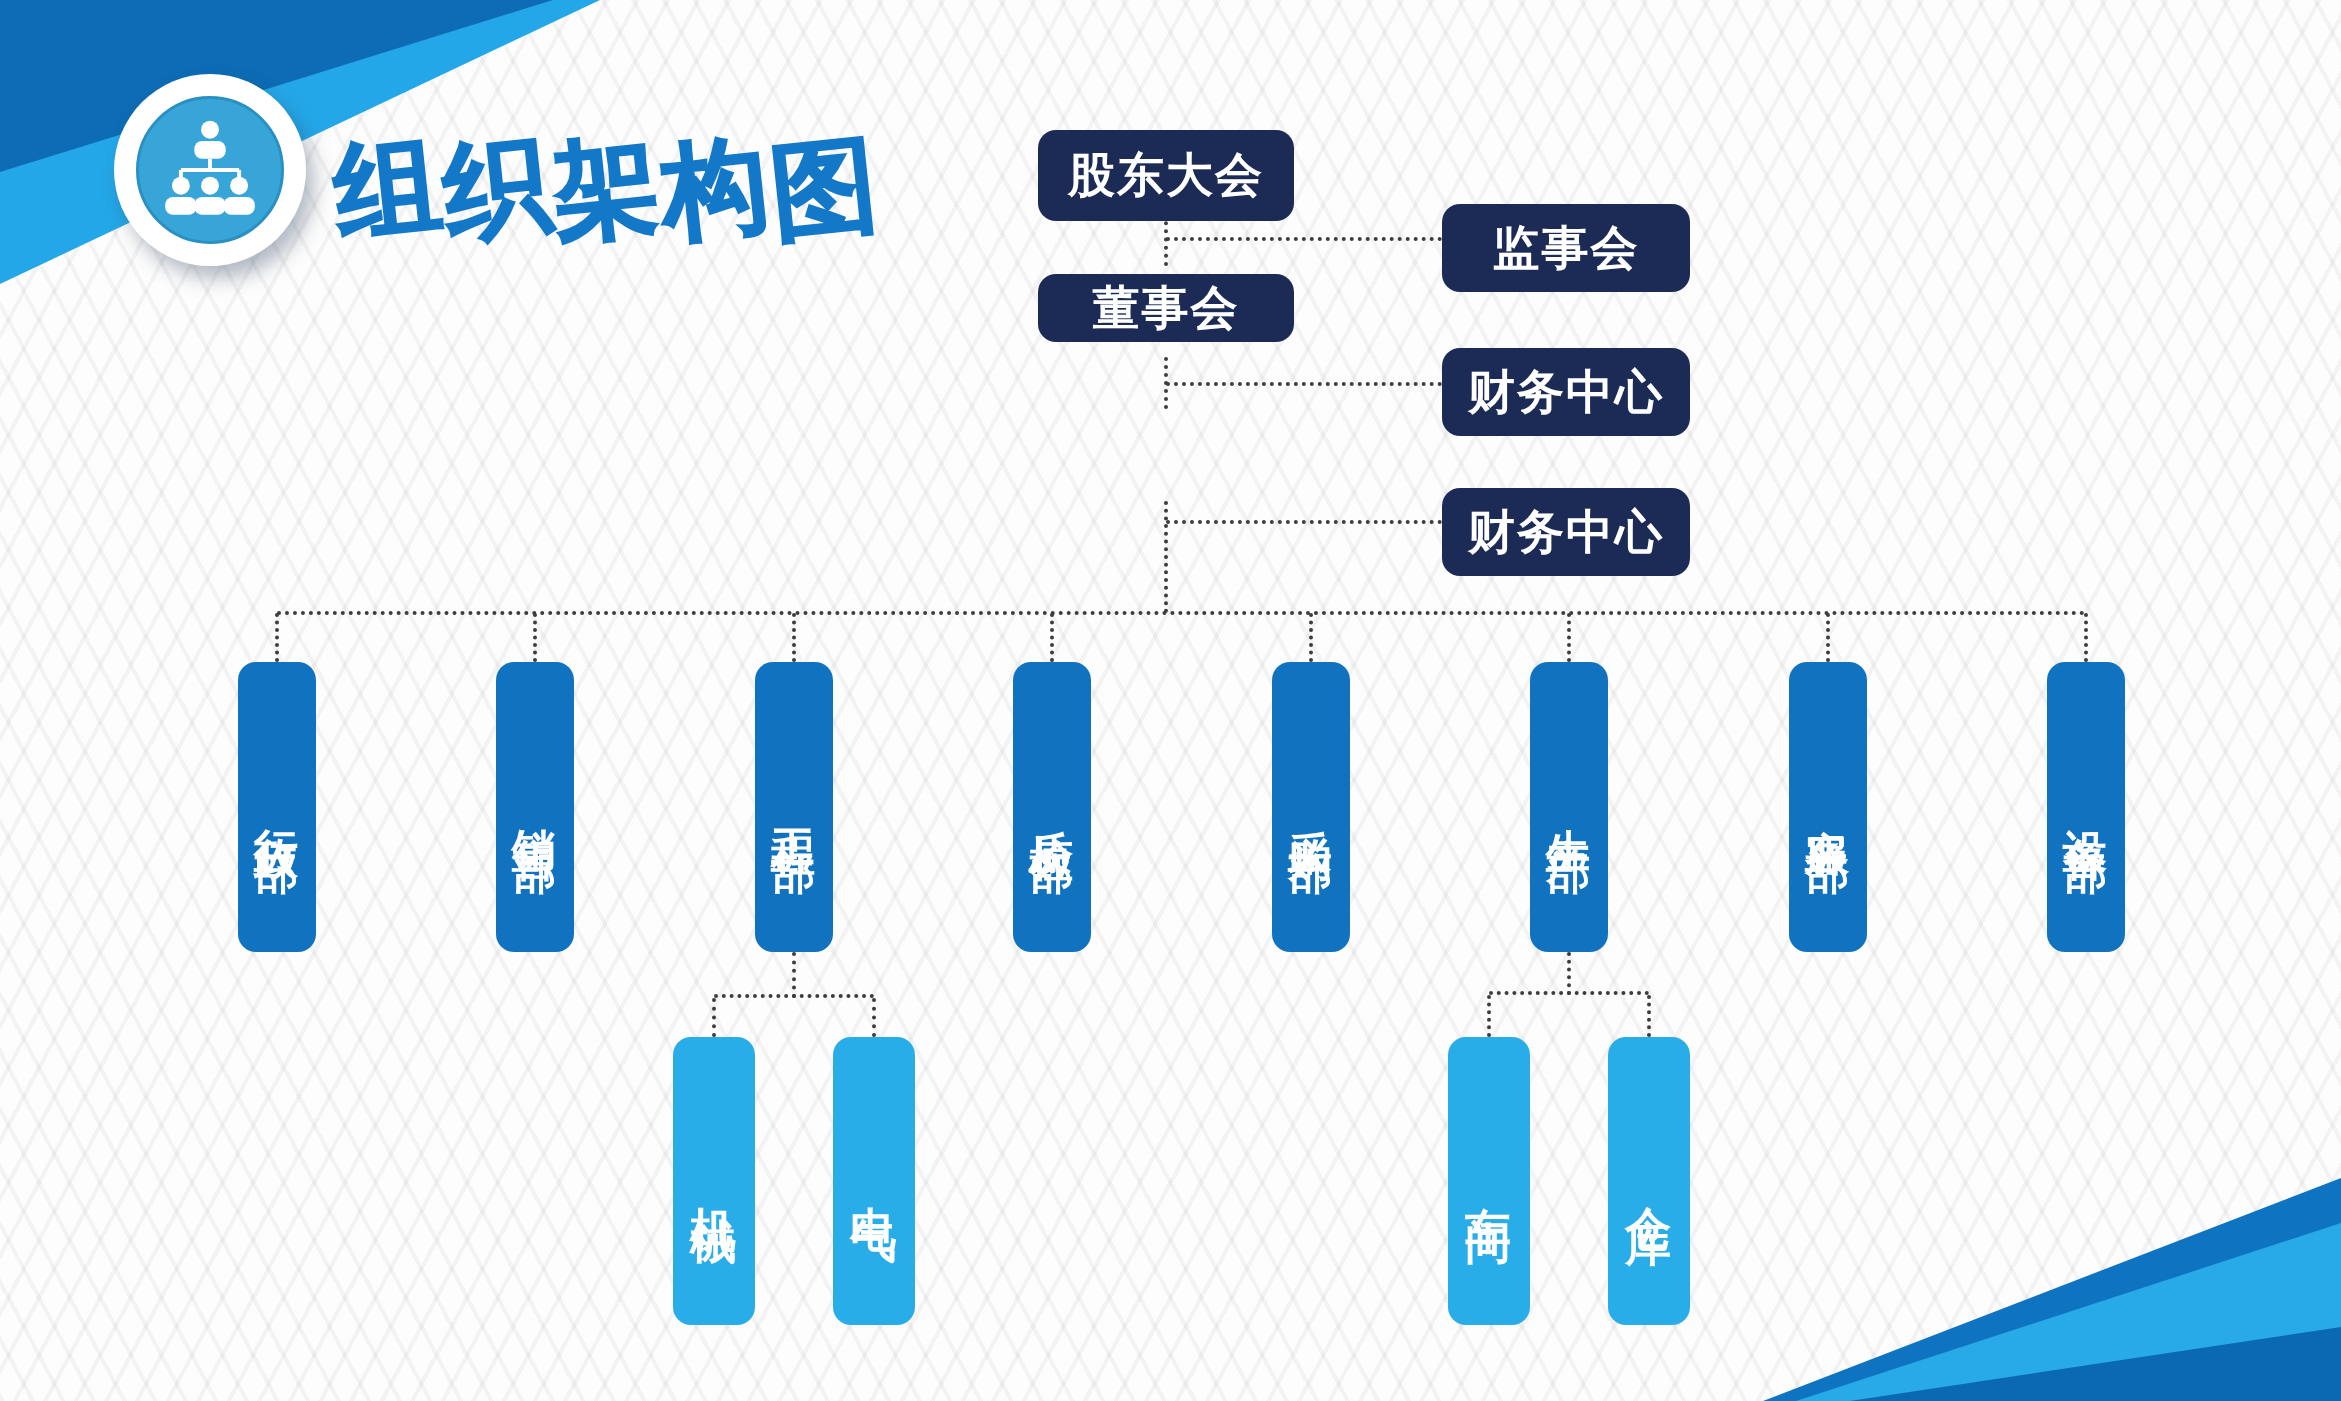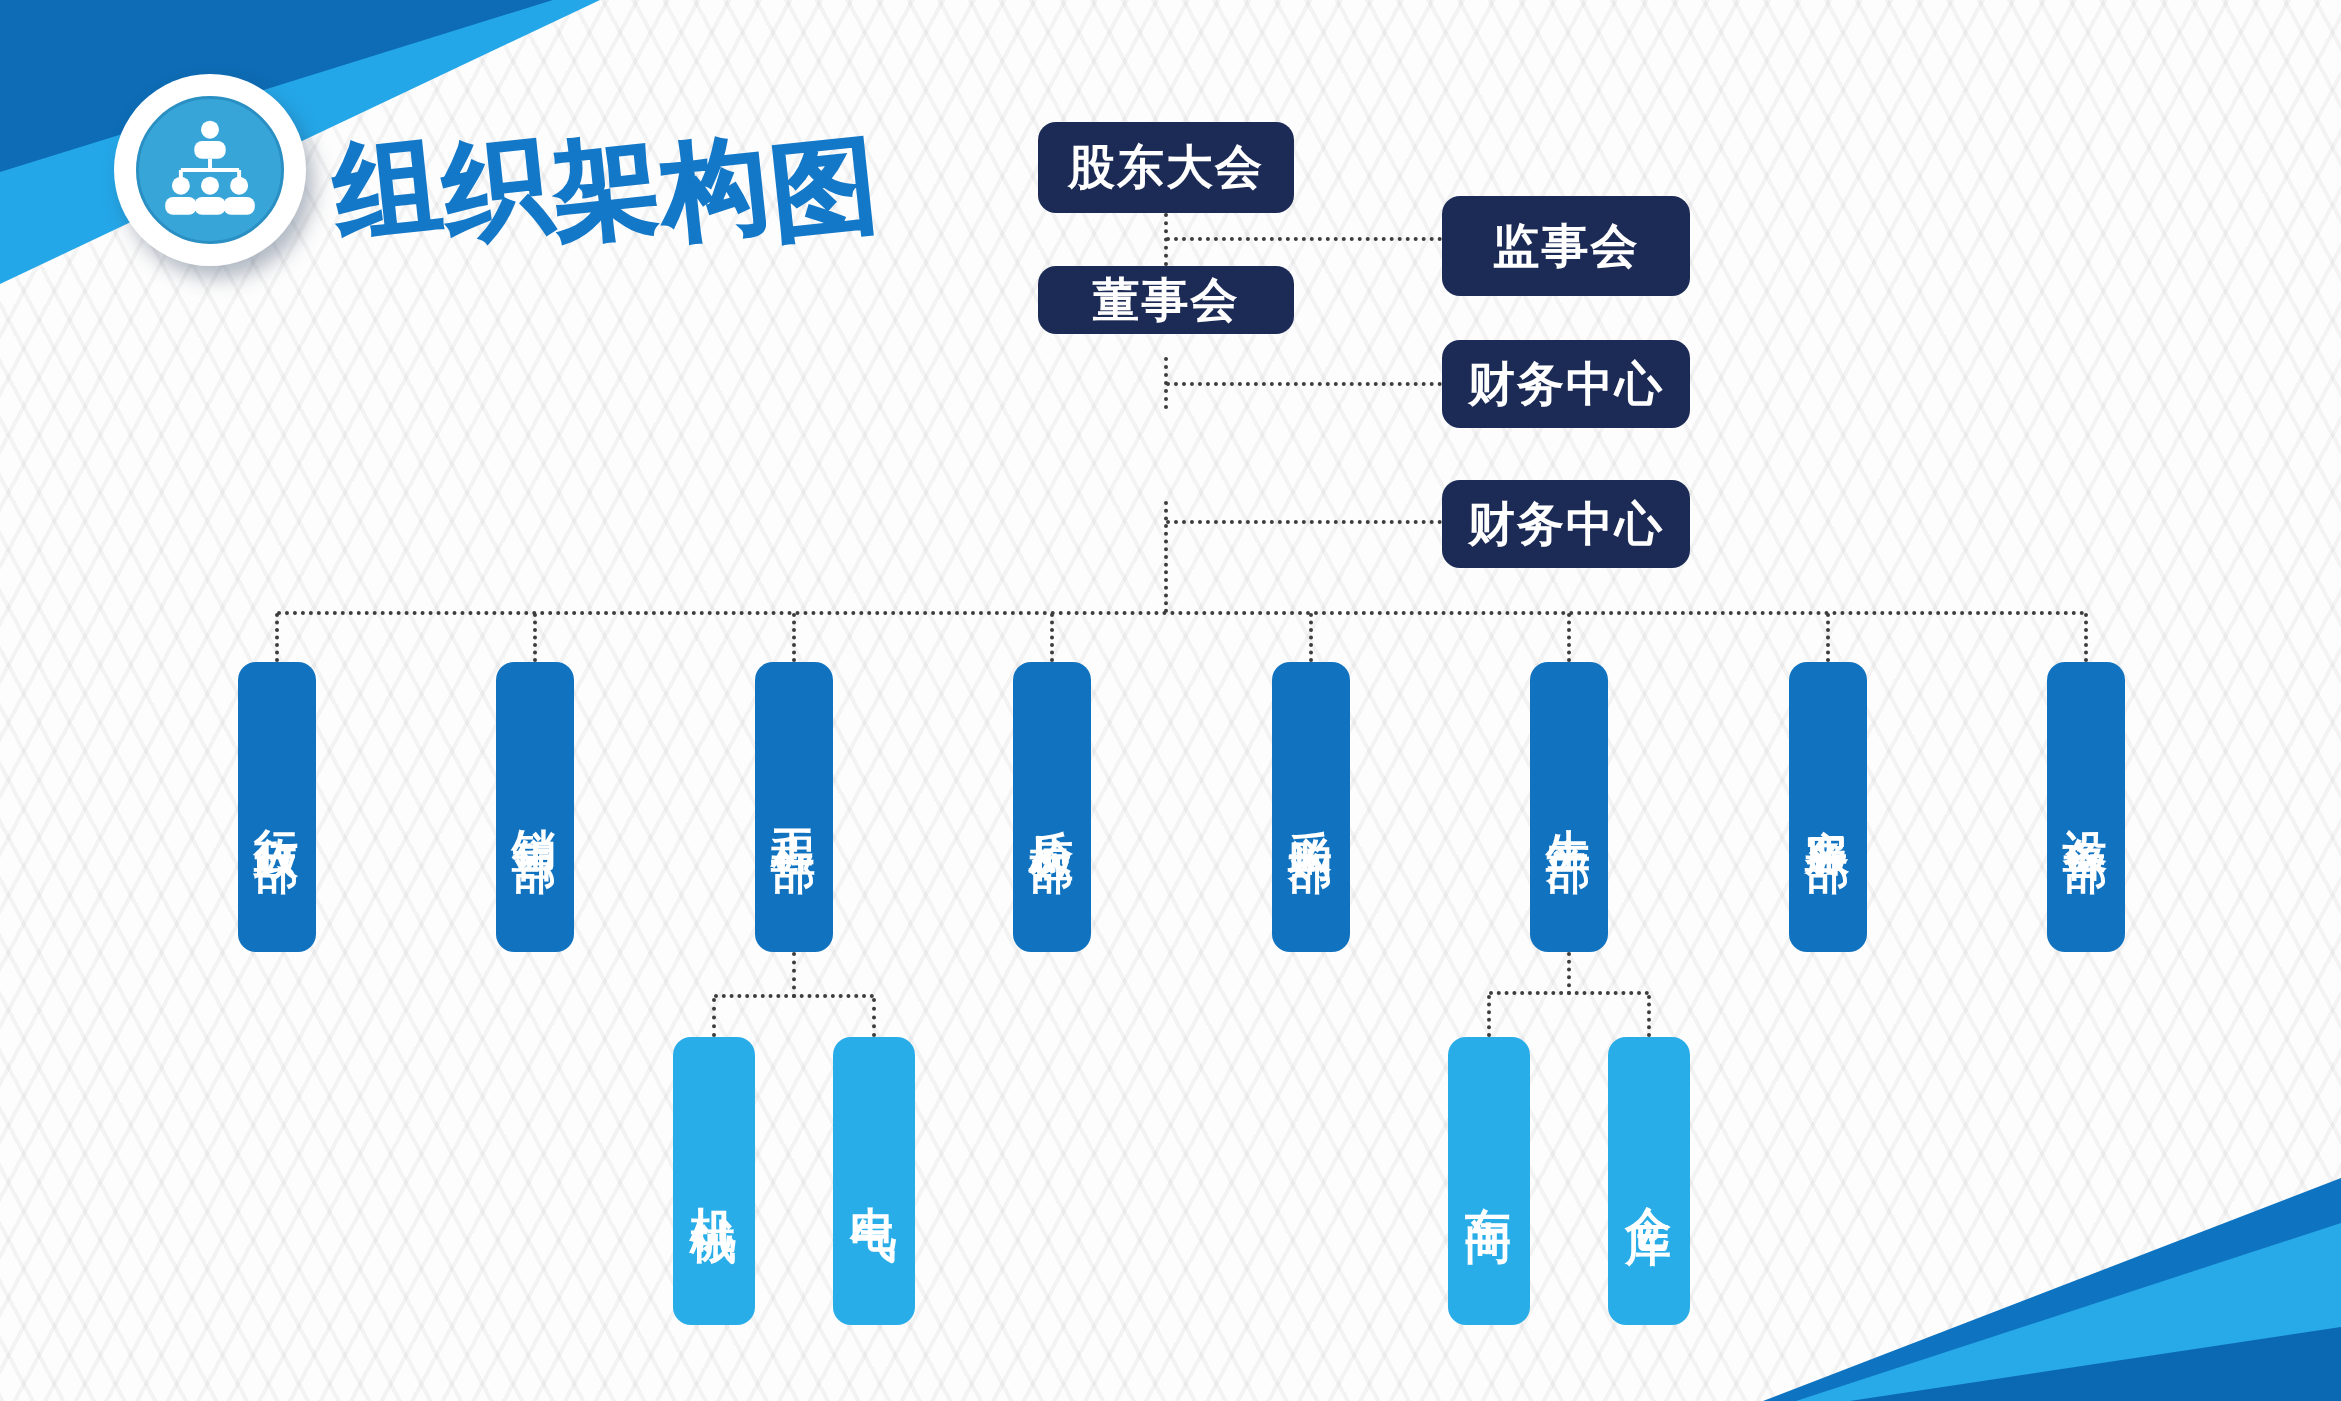--- a/index.html
+++ b/index.html
@@ -25,21 +25,21 @@
     background:#38a5d8;border:3px solid #2a8fc2;box-sizing:border-box;
     display:flex;align-items:center;justify-content:center;}
   .badge-inner svg{width:112px;height:112px;}
 
   .title{position:absolute;left:335px;top:118px;font-size:106px;font-weight:bold;
     color:#1478c8;letter-spacing:3px;white-space:nowrap;-webkit-text-stroke:2px #1478c8;}
   .tchar{display:inline-block;transform:rotate(-6deg);}
 
   .navy-box{position:absolute;background:#1c2b55;color:#fff;border-radius:18px;
     display:flex;align-items:center;justify-content:center;
-    font-size:47px;font-weight:bold;letter-spacing:2px;}
+    font-size:47px;font-weight:bold;letter-spacing:2px;margin-top:8px;}
   .pill{position:absolute;background:#1173bf;color:#fff;border-radius:18px;
     display:flex;align-items:center;justify-content:center;
     writing-mode:vertical-rl;text-orientation:upright;
     font-size:44px;font-weight:bold;letter-spacing:9px;}
   .subpill{background:#29ade8;font-size:46px;letter-spacing:12px;}
 
   .dv{position:absolute;width:0;border-left:4px dotted #3d3d3d;}
   .dh{position:absolute;height:0;border-top:4px dotted #3d3d3d;}
 </style>
 </head>
@@ -98,21 +98,21 @@
   <div class="dv" style="left:872px;top:998px;height:39px"></div>
 
   <div class="dv" style="left:1567px;top:952px;height:43px"></div>
   <div class="dh" style="left:1489px;top:991px;width:160px"></div>
   <div class="dv" style="left:1487px;top:995px;height:42px"></div>
   <div class="dv" style="left:1647px;top:995px;height:42px"></div>
 
   <div class="navy-box" style="left:1038px;top:122px;width:256px;height:91px">股东大会</div>
   <div class="navy-box" style="left:1038px;top:266px;width:256px;height:68px">董事会</div>
 
-  <div class="navy-box" style="left:1442px;top:196px;width:248px;height:100px">监事会</div>
+  <div class="navy-box" style="left:1442px;top:196px;width:248px;height:88px">监事会</div>
   <div class="navy-box" style="left:1442px;top:340px;width:248px;height:88px">财务中心</div>
   <div class="navy-box" style="left:1442px;top:480px;width:248px;height:88px">财务中心</div>
 
   <div class="pill" style="left:238px;top:662px;width:78px;height:290px">行政部</div>
   <div class="pill" style="left:496px;top:662px;width:78px;height:290px">销售部</div>
   <div class="pill" style="left:755px;top:662px;width:78px;height:290px">工程部</div>
   <div class="pill" style="left:1013px;top:662px;width:78px;height:290px">质检部</div>
   <div class="pill" style="left:1272px;top:662px;width:78px;height:290px">采购部</div>
   <div class="pill" style="left:1530px;top:662px;width:78px;height:290px">生产部</div>
   <div class="pill" style="left:1789px;top:662px;width:78px;height:290px">客服部</div>

